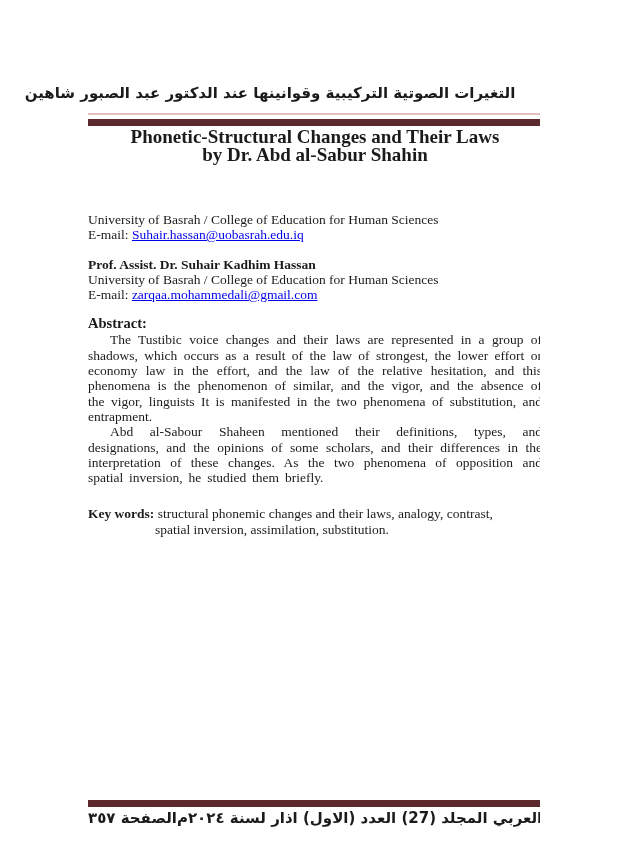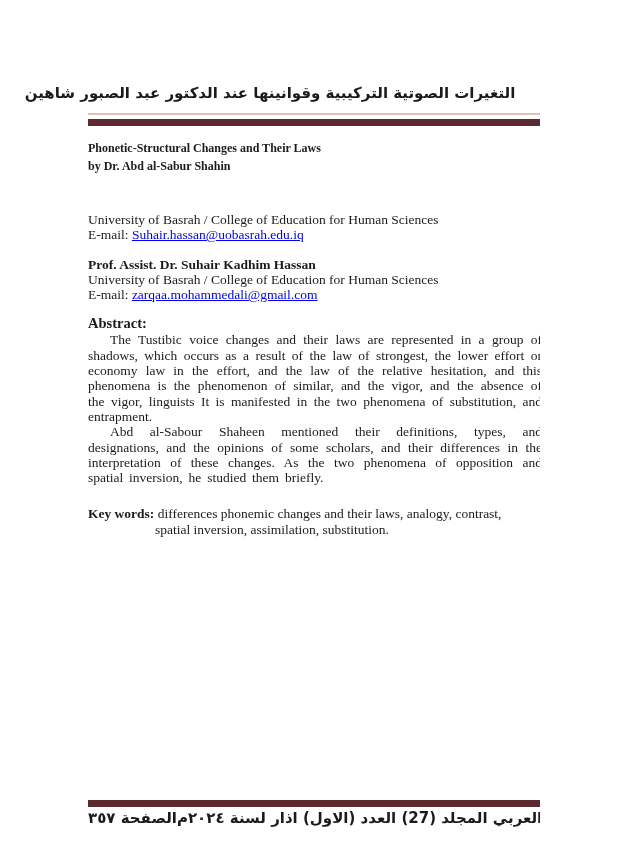--- a/index.html
+++ b/index.html
@@ -27,22 +27,22 @@
   }
   .rule-thin-top{
     position:absolute;top:113px;left:88px;width:454px;height:2px;
     background:var(--rule-thin);
   }
   .rule-thick-top{
     position:absolute;top:119px;left:88px;width:454px;height:7px;
     background:var(--accent);
   }
   .paper-title{
-    position:absolute;top:140px;left:88px;width:454px;
-    font-weight:bold;font-size:12px;line-height:17.5px;
+    position:absolute;top:128px;left:88px;width:454px;
+    text-align:center;font-weight:bold;font-size:19px;line-height:17.5px;
     white-space:nowrap;
   }
   .content{
     position:absolute;top:212px;left:88px;width:454px;
     font-size:13.5px;line-height:15.3px;
   }
   .author-block{white-space:nowrap;}
   .author-block.second{margin-top:14px;}
   .author-name{font-weight:bold;}
   .email-link{
@@ -102,21 +102,21 @@
       <div class="author-name">Prof. Assist. Dr. Suhair Kadhim Hassan</div>
       <div>University of Basrah / College of Education for Human Sciences</div>
       <div><span>E-mail: </span><a class="email-link">zarqaa.mohammedali@gmail.com</a></div>
     </div>
 
     <div class="abstract-heading">Abstract:</div>
     <p class="abstract-para">The Tustibic voice changes and their laws are represented in a group of shadows, which occurs as a result of the law of strongest, the lower effort or economy law in the effort, and the law of the relative hesitation, and this phenomena is the phenomenon of similar, and the vigor, and the absence of the vigor, linguists It is manifested in the two phenomena of substitution, and entrapment.</p>
     <p class="abstract-para">Abd al-Sabour Shaheen mentioned their definitions, types, and designations, and the opinions of some scholars, and their differences in the interpretation of these changes. As the two phenomena of opposition and spatial inversion, he studied them briefly.</p>
 
     <div class="keywords">
-      <div class="keywords-line1"><span class="keywords-label">Key words:</span><span> differences phonemic changes and their laws, analogy, contrast,</span></div>
+      <div class="keywords-line1"><span class="keywords-label">Key words:</span><span> structural phonemic changes and their laws, analogy, contrast,</span></div>
       <div class="keywords-line2">spatial inversion, assimilation, substitution.</div>
     </div>
 
   </div>
 
   <div class="rule-thick-bottom"></div>
   <div class="footer-row">
     <div class="footer-page-label">الصفحة ٣٥٧</div>
     <div class="footer-journal">مجلة الخليج العربي المجلد (27) العدد (الاول) اذار لسنة ٢٠٢٤م</div>
   </div>

